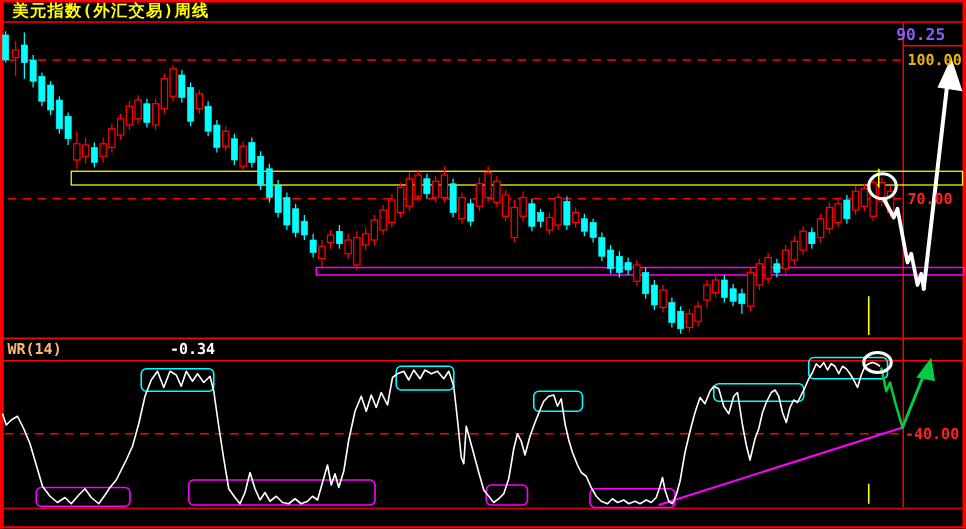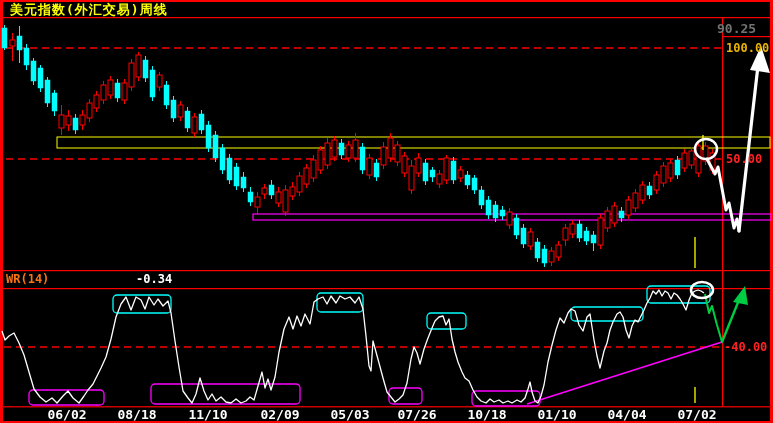--- a/index.html
+++ b/index.html
@@ -4,24 +4,24 @@
 <style>
   html,body{margin:0;padding:0;background:#222;}
   .screen{
     position:relative;width:773px;height:423px;background:#000000;
     overflow:hidden;font-family:"DejaVu Sans Mono","DejaVu Sans",sans-serif;
   }
   .screen *{box-sizing:border-box;}
   svg{position:absolute;left:0;top:0;}
   .lbl{position:absolute;font-weight:bold;white-space:nowrap;line-height:1;}
   .title{left:10px;top:3px;font-size:13px;color:#ffff00;letter-spacing:1px;}
-  .last-price{left:717px;top:22px;font-size:13px;color:#737373;}
+  .last-price{left:717px;top:22px;font-size:13px;color:#8b5cf6;}
   .lvl100{left:726px;top:42px;font-size:12px;color:#eab308;}
   .lvl90{left:726px;top:153px;font-size:12px;color:#ff2222;}
-  .wr-name{left:6px;top:273px;font-size:12px;color:#f97316;}
+  .wr-name{left:6px;top:273px;font-size:12px;color:#fdba74;}
   .wr-val{left:136px;top:273px;font-size:12px;color:#ffffff;}
   .lvl50{left:724px;top:341px;font-size:12px;color:#ff2222;}
   .date-row{position:absolute;left:0;top:407px;width:773px;height:14px;}
   .date-lbl{position:absolute;top:0;transform:translateX(-50%);
     font-size:13px;font-weight:bold;color:#ffffff;letter-spacing:0px;}
 </style>
 </head>
 <body>
 
 <div class="screen">
@@ -266,30 +266,18 @@
       <line x1="695" y1="387" x2="695" y2="403" stroke="#ffff00" stroke-width="1.3"></line>
       <polyline points="705,294 709,313 712,306 717,325 722,342" fill="none" stroke="#00cc44" stroke-width="2" stroke-linejoin="round"></polyline>
       <line x1="722" y1="342" x2="741" y2="295" stroke="#00cc44" stroke-width="2.4" stroke-linecap="round"></line>
       <polygon points="745,286 733,302 748,305" fill="#00cc44"></polygon>
       <ellipse cx="702" cy="290" rx="11" ry="8" fill="none" stroke="#fff" stroke-width="2.5"></ellipse>
     </svg>
 
   <div class="lbl title">美元指数(外汇交易)周线</div>
   <div class="lbl last-price">90.25</div>
   <div class="lbl lvl100">100.00</div>
-  <div class="lbl lvl90">50.00</div>
+  <div class="lbl lvl90">70.00</div>
   <div class="lbl wr-name">WR(14)</div>
   <div class="lbl wr-val">-0.34</div>
   <div class="lbl lvl50">-40.00</div>
-  <div class="date-row">
-      <span class="date-lbl" style="left: 67px;">06/02</span>
-      <span class="date-lbl" style="left: 137px;">08/18</span>
-      <span class="date-lbl" style="left: 208px;">11/10</span>
-      <span class="date-lbl" style="left: 280px;">02/09</span>
-      <span class="date-lbl" style="left: 350px;">05/03</span>
-      <span class="date-lbl" style="left: 417px;">07/26</span>
-      <span class="date-lbl" style="left: 487px;">10/18</span>
-      <span class="date-lbl" style="left: 557px;">01/10</span>
-      <span class="date-lbl" style="left: 627px;">04/04</span>
-      <span class="date-lbl" style="left: 697px;">07/02</span>
-    </div>
 
 </div>
 
 </body></html>

